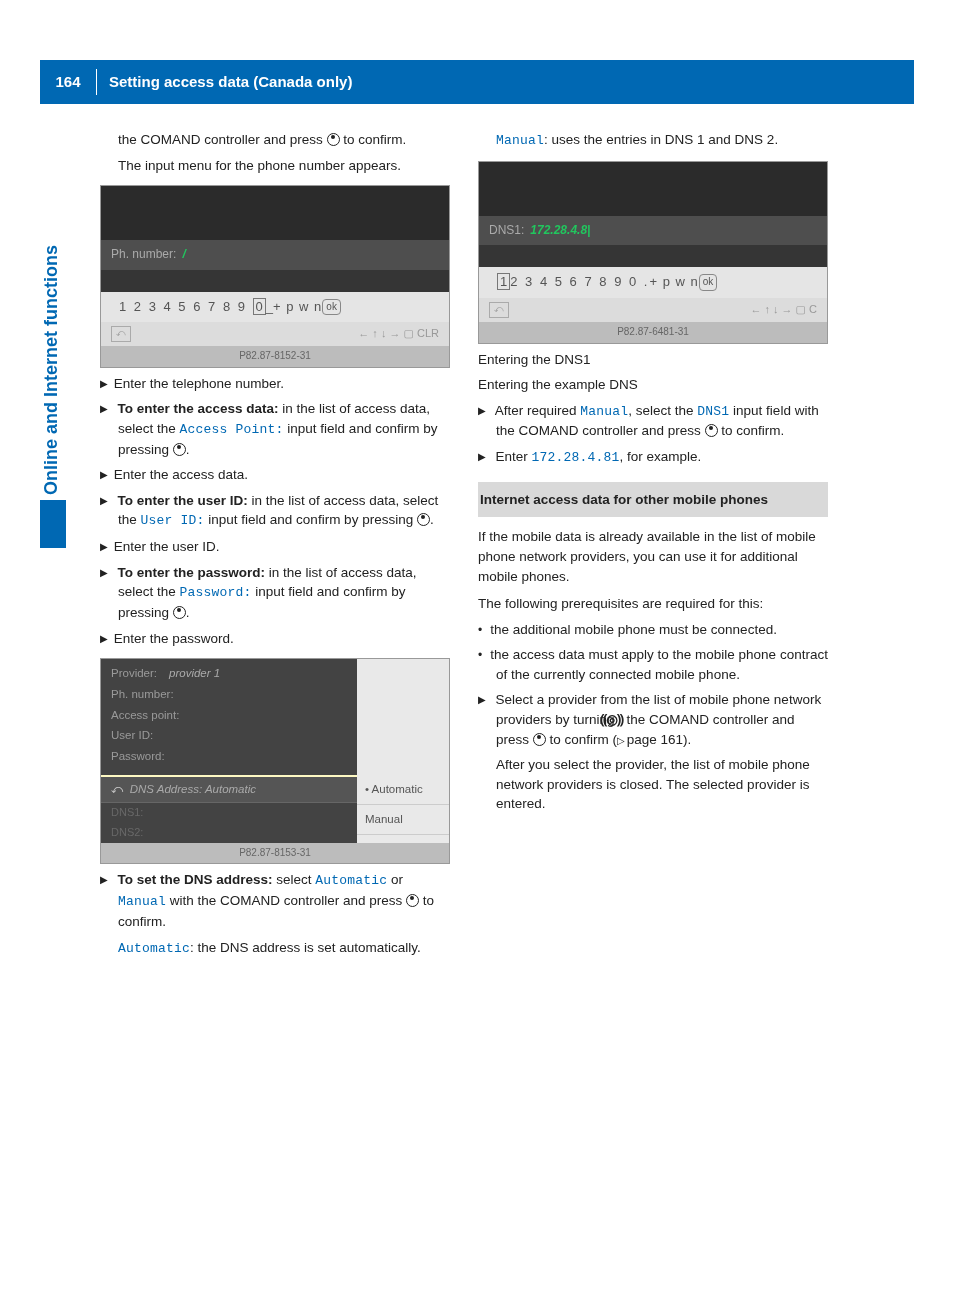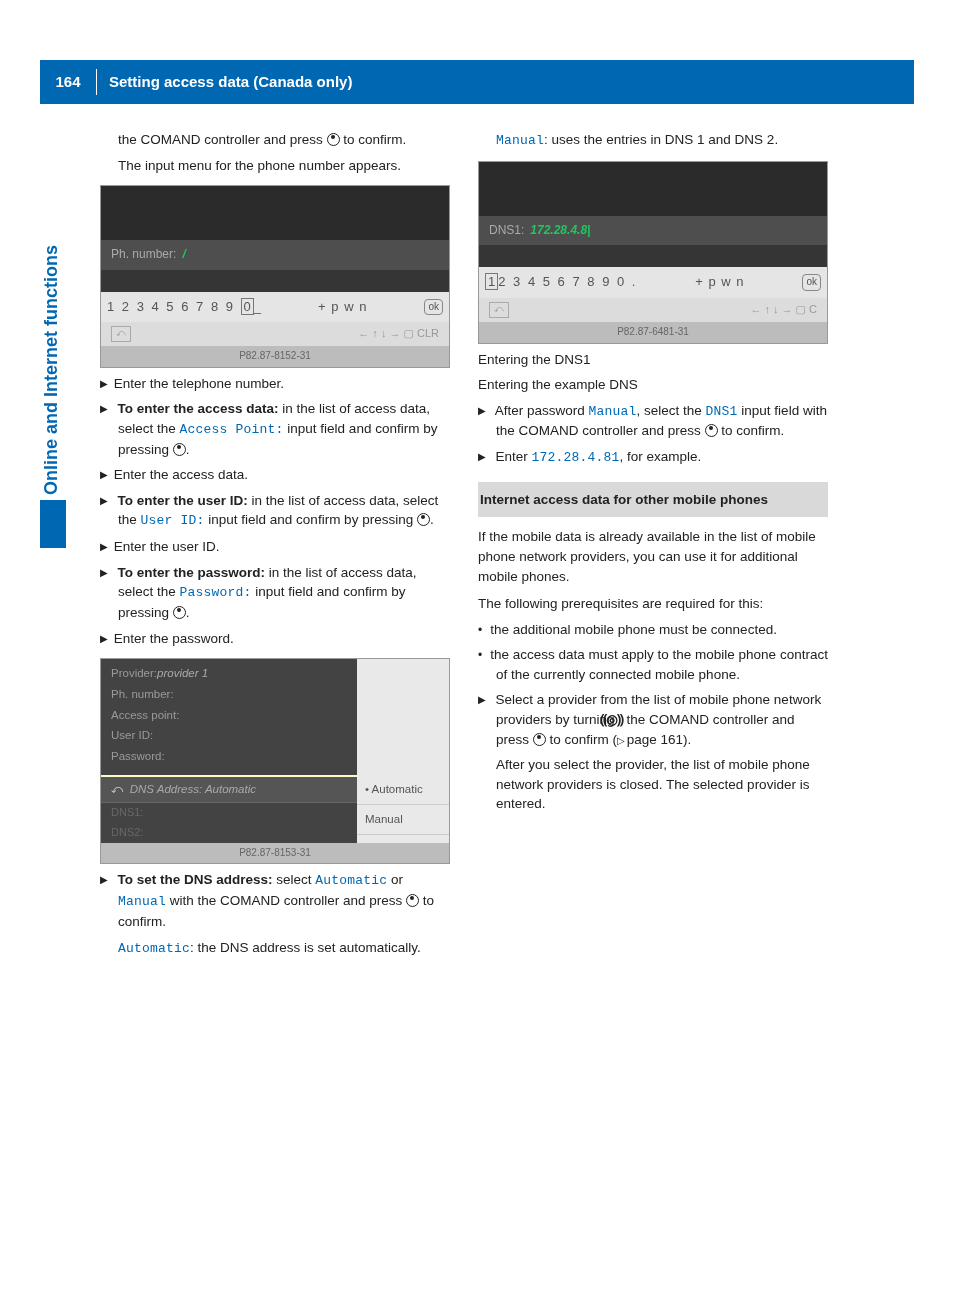--- a/index.html
+++ b/index.html
@@ -144,23 +144,23 @@
       padding: 6px 10px;
       color: #aaa;
       display: flex;
       gap: 6px;
     }
     .ss-row-label .val { font-style: italic; font-weight: bold; color: #22c55e; }
     .ss-thin-dark { height: 22px; background: #353535; }
     .ss-keypad {
       background: #e5e5e5;
       color: #555;
-      padding: 6px 6px;
-      display: flex;
-      justify-content: space-between;
+      padding: 6px 18px;
+      display: flex;
+      justify-content: flex-start;
       align-items: center;
       font-size: 13px;
       letter-spacing: 2px;
     }
     .ss-keypad .ok {
       border: 1px solid #888;
       font-size: 10px;
       padding: 0 3px;
       letter-spacing: 0;
       color: #555;
@@ -191,21 +191,21 @@
     .ss2-menu {
       display: flex;
       background: #333;
     }
     .ss2-left {
       background: #434343;
       flex: 1;
       padding: 6px 10px;
       color: #9a9a9a;
     }
-    .ss2-left .line { margin-bottom: 4px; display: flex; }
+    .ss2-left .line { margin-bottom: 4px; display: flex; gap: 12px; }
     .ss2-left .ital { font-style: italic; color: #aaa; }
     .ss2-divider-row {
       background: #555;
       color: #ccc;
       padding: 4px 10px;
       border-top: 2px solid #fef9c3;
       border-bottom: 1px solid #666;
     }
     .ss2-dns-dim { color: #686868; padding: 2px 10px; font-size: 11px; }
     .ss2-right {
@@ -358,21 +358,21 @@
           <span class="box">⤺</span>
           <span>← ↑ ↓ → ▢   C  </span>
         </div>
         <div class="ss-footer">P82.87-6481-31</div>
       </div>
 
       <p class="caption">Entering the DNS1</p>
       <p class="caption">Entering the example DNS</p>
 
       <p class="step list-marker">
-        <span>After password </span><span class="tech">Manual</span><span>, select the </span><span class="tech">DNS1</span><span> input field with the COMAND controller and press </span><span class="icon-knob"></span><span> to confirm.</span>
+        <span>After required </span><span class="tech">Manual</span><span>, select the </span><span class="tech">DNS1</span><span> input field with the COMAND controller and press </span><span class="icon-knob"></span><span> to confirm.</span>
       </p>
 
       <p class="step list-marker">
         <span>Enter </span><span class="tech">172.28.4.81</span><span>, for example.</span>
       </p>
 
       <div class="section-box">Internet access data for other mobile phones</div>
 
       <p class="para">If the mobile data is already available in the list of mobile phone network providers, you can use it for additional mobile phones.</p>
       <p class="para" style="margin-top:8px">The following prerequisites are required for this:</p>

